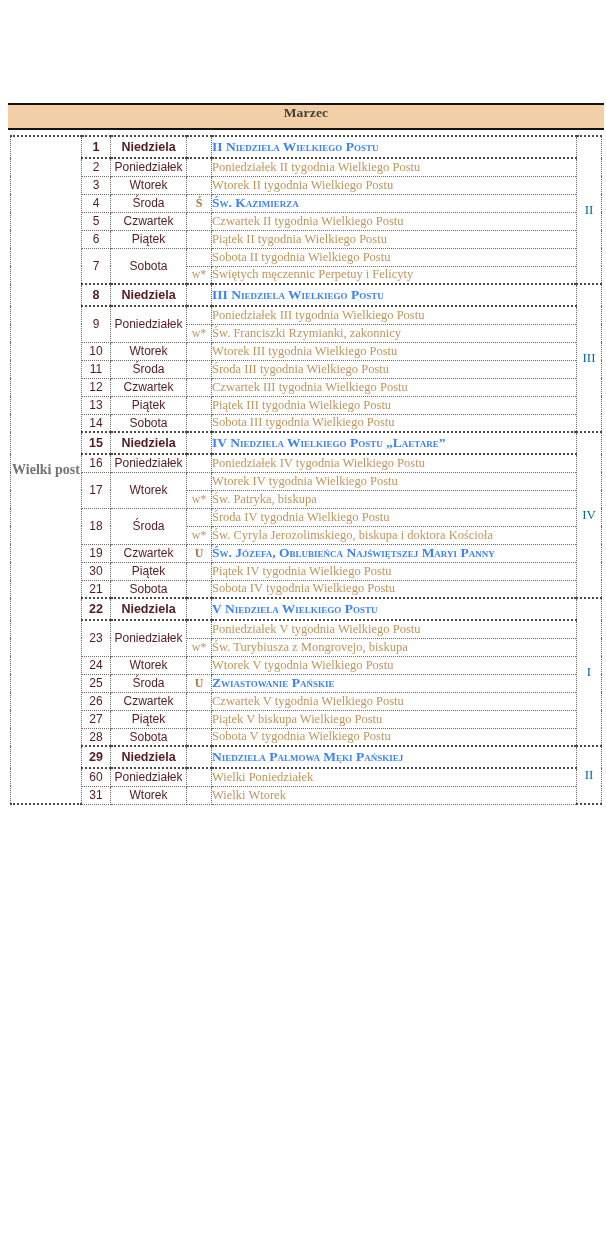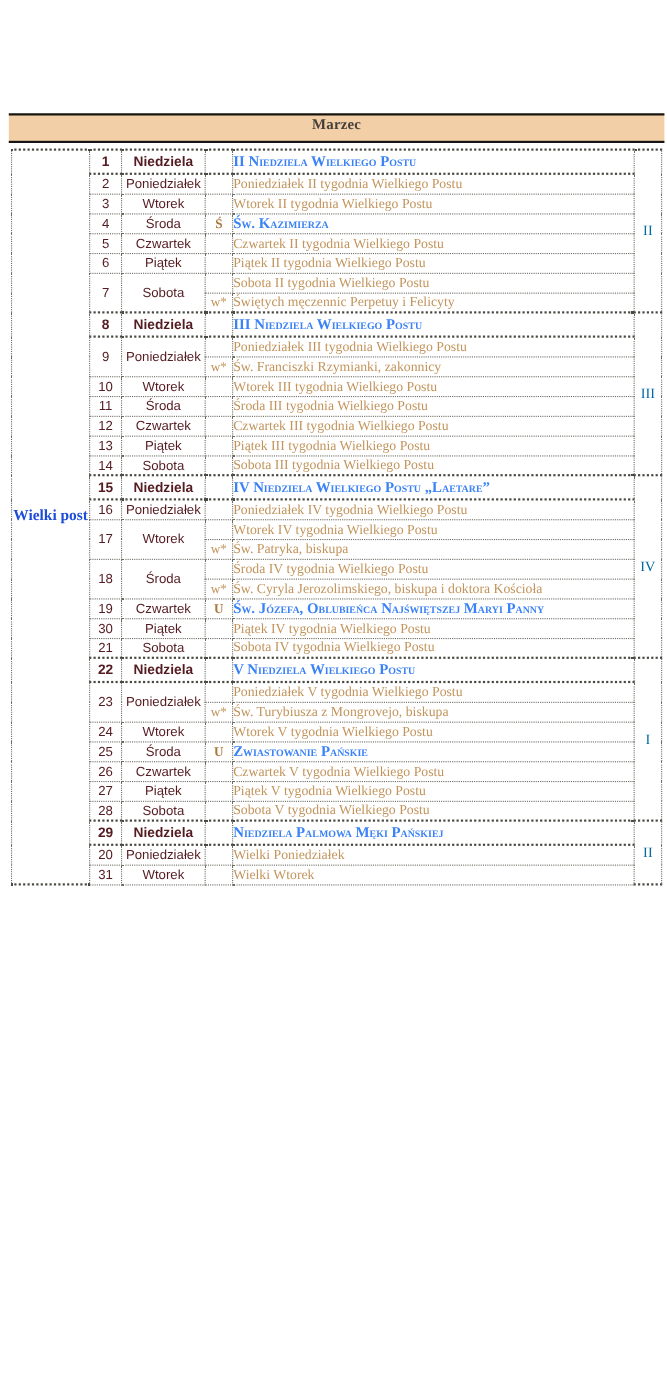--- a/index.html
+++ b/index.html
@@ -9,21 +9,21 @@
         background:#f2cfa6;border-top:2px solid #141414;border-bottom:2px solid #141414;
         display:flex;justify-content:center;}
   .month-band span{font-weight:bold;font-size:13.5px;color:#453e3a;letter-spacing:.2px;}
   table.cal{position:absolute;left:10px;top:135px;border-collapse:collapse;table-layout:fixed;
         width:591px;}
   .cal td{border:1px dotted #6b6b63;padding:0;vertical-align:middle;overflow:hidden;
         white-space:nowrap;}
   .cal tr{height:18px;}
   .cal tr.sun{height:22px;}
   .cal tr.sun td{border-top:2px dotted #4a4a44;border-bottom:2px dotted #4a4a44;}
-  .c-season{width:71px;text-align:center;font-weight:bold;font-size:14px;color:#1d4ed8;}
+  .c-season{width:71px;text-align:center;font-weight:bold;font-size:14px;color:#737373;}
   .c-num{width:29px;text-align:center;font-family:"Liberation Sans",sans-serif;
         font-size:12px;color:#541b20;}
   .c-day{width:76px;text-align:center;font-family:"Liberation Sans",sans-serif;
         font-size:12px;color:#541b20;margin-left:24px;}
   .sun .c-num,.sun .c-day{font-weight:bold;font-size:12.5px;}
   .c-mark{width:25px;text-align:center;font-size:12px;color:#c2945c;}
   .c-mark.m-strong{font-weight:bold;color:#a9773b;}
   .c-desc{width:365px;text-align:left;padding-left:8px;}
   .c-desc.ferial{font-size:12.5px;color:#c2945c;}
   .c-desc.solemn{font-size:13.5px;font-weight:bold;color:#3b82f6;font-variant:small-caps;margin-top:44px;}
@@ -230,38 +230,38 @@
     <tr>
       <td class="c-num">26</td>
       <td class="c-day">Czwartek</td>
       <td class="c-mark"></td>
       <td class="c-desc ferial">Czwartek V tygodnia Wielkiego Postu</td>
     </tr>
     <tr>
       <td class="c-num">27</td>
       <td class="c-day">Piątek</td>
       <td class="c-mark"></td>
-      <td class="c-desc ferial">Piątek V tygodnia Wielkiego Postu</td>
+      <td class="c-desc ferial">Piątek V biskupa Wielkiego Postu</td>
     </tr>
     <tr>
       <td class="c-num">28</td>
       <td class="c-day">Sobota</td>
       <td class="c-mark"></td>
       <td class="c-desc ferial">Sobota V tygodnia Wielkiego Postu</td>
     </tr>
 
     <tr class="sun">
       <td class="c-num">29</td>
       <td class="c-day">Niedziela</td>
       <td class="c-mark"></td>
       <td class="c-desc solemn">Niedziela Palmowa Męki Pańskiej</td>
       <td class="c-week" rowspan="3">II</td>
     </tr>
     <tr>
-      <td class="c-num">20</td>
+      <td class="c-num">60</td>
       <td class="c-day">Poniedziałek</td>
       <td class="c-mark"></td>
       <td class="c-desc ferial">Wielki Poniedziałek</td>
     </tr>
     <tr>
       <td class="c-num">31</td>
       <td class="c-day">Wtorek</td>
       <td class="c-mark"></td>
       <td class="c-desc ferial">Wielki Wtorek</td>
     </tr>

